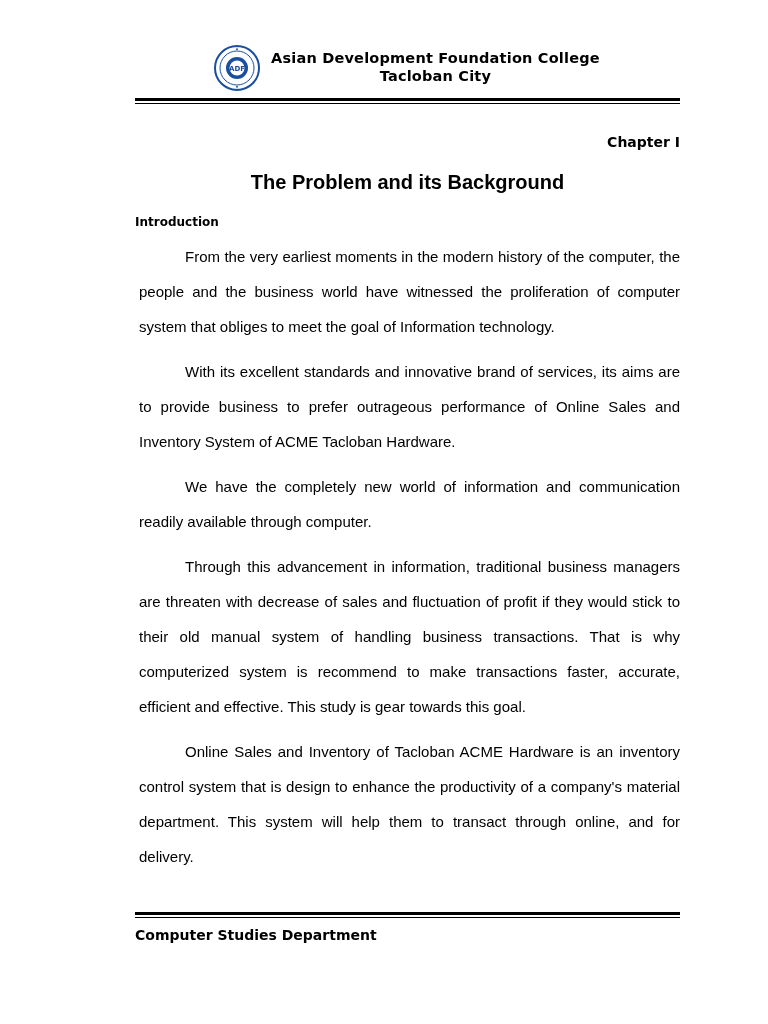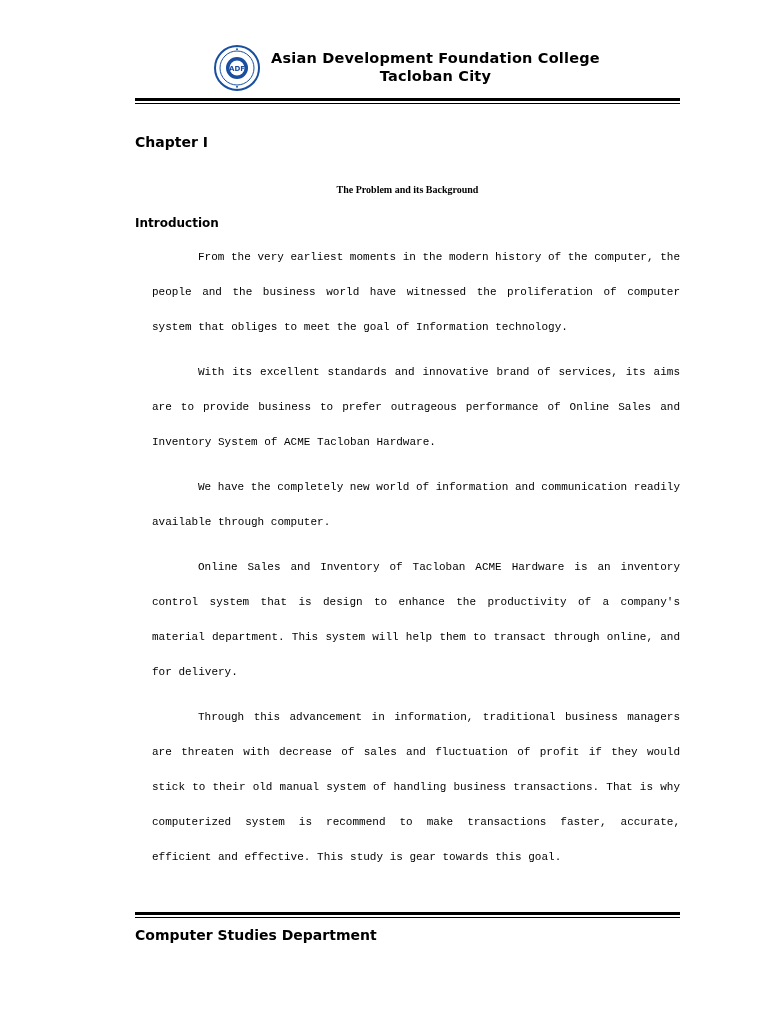--- a/index.html
+++ b/index.html
@@ -70,46 +70,46 @@
   .rule-bottom {
     border-top: 3px solid #000;
     border-bottom: 1px solid #000;
     height: 2px;
     width: 545px;
     margin-bottom: 9px;
   }
 
   
   .chapter-title {
-    text-align: left;
+    text-align: right;
     font-family: "DejaVu Sans", sans-serif;
     font-weight: bold;
     font-size: 14px;
     margin-top: 30px;
   }
   .chapter-subtitle {
     text-align: center;
-    font-family: Liberation Serif, serif;
+    font-family: Liberation Sans, sans-serif;
     font-weight: bold;
-    font-size: 10px;
-    margin-top: 34px;
+    font-size: 20px;
+    margin-top: 21px;
   }
   .section-heading {
     font-family: "DejaVu Sans", sans-serif;
     font-weight: bold;
     font-size: 12px;
     margin-top: 21px;
   }
   p.para {
-    font-family: Liberation Mono, monospace;
-    font-size: 11px;
+    font-family: Liberation Sans, sans-serif;
+    font-size: 15px;
     line-height: 35px;
     text-align: justify;
     text-indent: 46px;
-    margin: 10px 0 0 17px;
+    margin: 10px 0 0 4px;
     -webkit-hyphens: none;
     hyphens: none;
   }
   p.para.tight { letter-spacing: 0px; }
 
   
   .footer-wrap {
     position: absolute;
     left: 135px;
     top: 912px;
@@ -149,22 +149,22 @@
 
     <div class="rule-top"></div>
 
     <div class="chapter-title">Chapter I</div>
     <div class="chapter-subtitle">The Problem and its Background</div>
     <div class="section-heading">Introduction</div>
 
     <p class="para">From the very earliest moments in the modern history of the computer, the people and the business world have witnessed the proliferation of computer system that obliges to meet the goal of Information technology.</p>
     <p class="para tight">With its excellent standards and innovative brand of services, its aims are to provide business to prefer outrageous performance of Online Sales and Inventory System of ACME Tacloban Hardware.</p>
     <p class="para">We have the completely new world of information and communication readily available through computer.</p>
+    <p class="para">Through this advancement in information, traditional business managers are threaten with decrease of sales and fluctuation of profit if they would stick to their old manual system of handling business transactions. That is why computerized system is recommend to make transactions faster, accurate, efficient and effective. This study is gear towards this goal.</p>
     <p class="para">Online Sales and Inventory of Tacloban ACME Hardware is an inventory control system that is design to enhance the productivity of a company's material department. This system will help them to transact through online, and for delivery.</p>
-    <p class="para">Through this advancement in information, traditional business managers are threaten with decrease of sales and fluctuation of profit if they would stick to their old manual system of handling business transactions. That is why computerized system is recommend to make transactions faster, accurate, efficient and effective. This study is gear towards this goal.</p>
 
   </div>
 
   <div class="footer-wrap">
     <div class="rule-bottom"></div>
     <div class="footer-text">Computer Studies Department</div>
   </div>
 
 </div>
 

